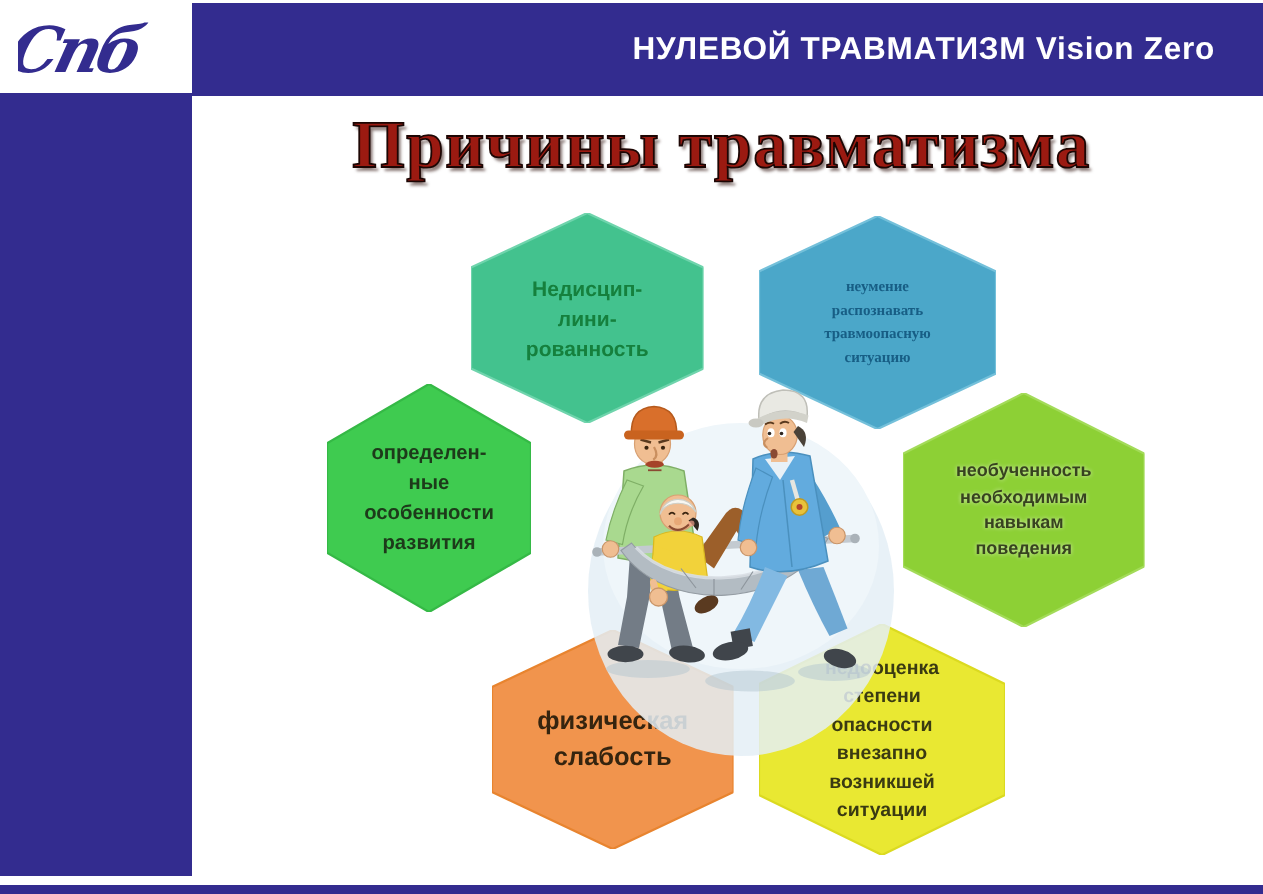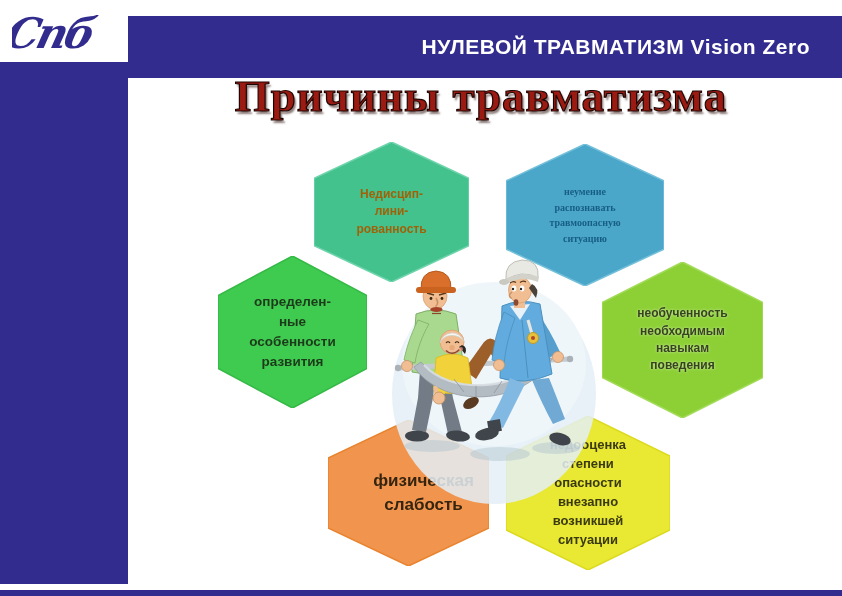--- a/index.html
+++ b/index.html
@@ -5,21 +5,21 @@
   html,body{margin:0;padding:0;}
   body{
     width:842px;height:596px;position:relative;overflow:hidden;
     background:#ffffff;font-family:"Liberation Sans",sans-serif;
   }
   .logo-box{
     position:absolute;left:0;top:0;width:128px;height:62px;background:#ffffff;
     display:flex;align-items:center;justify-content:center;
   }
   .header-bar{
-    position:absolute;left:128px;top:16px;width:714px;height:62px;background:#332C8F;
+    position:absolute;left:128px;top:2px;width:714px;height:62px;background:#332C8F;
     display:flex;align-items:center;justify-content:flex-end;box-sizing:border-box;
     padding-right:32px;
   }
   .header-title{
     color:#ffffff;font-size:21px;font-weight:700;letter-spacing:.5px;white-space:nowrap;
   }
   .sidebar{
     position:absolute;left:0;top:62px;width:128px;height:522px;background:#332C8F;
   }
   .bottom-strip{
@@ -34,29 +34,29 @@
     white-space:nowrap;
   }
   .hex{position:absolute;}
   .hex svg{position:absolute;left:0;top:0;width:100%;height:100%;}
   .hex-label{
     position:absolute;left:0;top:0;width:100%;height:100%;
     display:flex;align-items:center;justify-content:center;text-align:center;
     font-weight:700;white-space:pre-line;
   }
   #hex1{left:314px;top:142px;width:155px;height:140px;}
-  #hex1 .hex-label{font-size:12px;line-height:1.45;color:#a16207;}
+  #hex1 .hex-label{font-size:14px;line-height:1.45;color:#15803d;}
   #hex2{left:506px;top:144px;width:158px;height:142px;}
   #hex2 .hex-label{font-size:10px;line-height:1.55;color:#175E85;font-family:Liberation Serif, serif;}
-  #hex3{left:218px;top:256px;width:149px;height:152px;text-decoration:underline;}
+  #hex3{left:218px;top:256px;width:136px;height:152px;text-decoration:underline;}
   #hex3 .hex-label{font-size:13.5px;line-height:1.5;color:#1D3A1A;}
   #hex4{left:602px;top:262px;width:161px;height:156px;}
   #hex4 .hex-label{font-size:12px;line-height:1.45;color:#37421F;text-shadow:0 0 3px rgba(255,255,255,.6);}
   #hex5{left:328px;top:420px;width:161px;height:146px;}
-  #hex5 .hex-label{font-size:17px;line-height:1.4;color:#35240F;padding-left:15px;}
+  #hex5 .hex-label{font-size:17px;line-height:1.4;color:#35240F;}
   #hex6{left:506px;top:416px;width:164px;height:154px;}
   #hex6 .hex-label{font-size:13px;line-height:1.45;color:#3A3A12;}
   .illustration{position:absolute;left:372px;top:246px;width:240px;height:272px;z-index:5;}
 </style>
 </head>
 <body>
 
 <div class="logo-box">
   <svg width="104" height="50" viewBox="0 0 104 50">
     <text x="2" y="42" transform="skewX(-14)" font-family="DejaVu Serif, serif" font-style="italic" font-weight="bold" font-size="42" letter-spacing="-3" fill="#332C8F">Спб</text>

